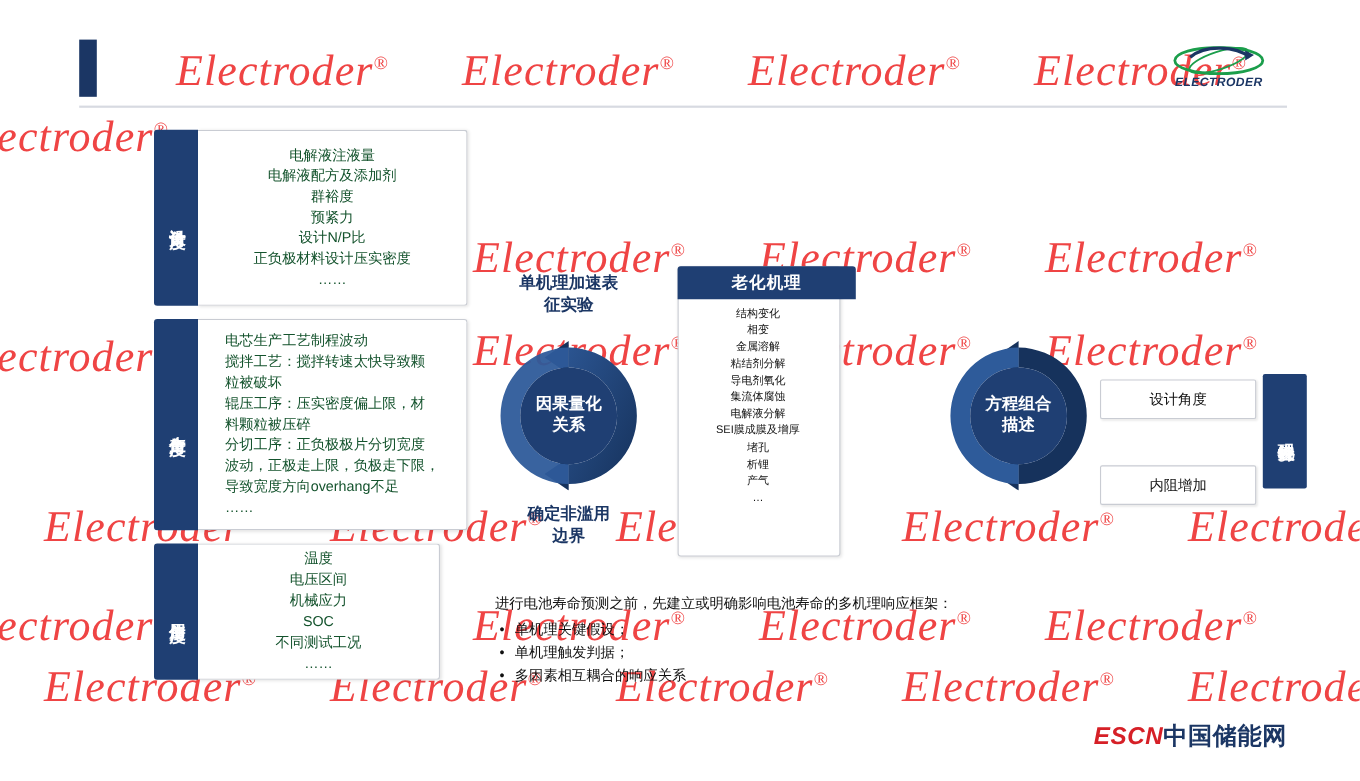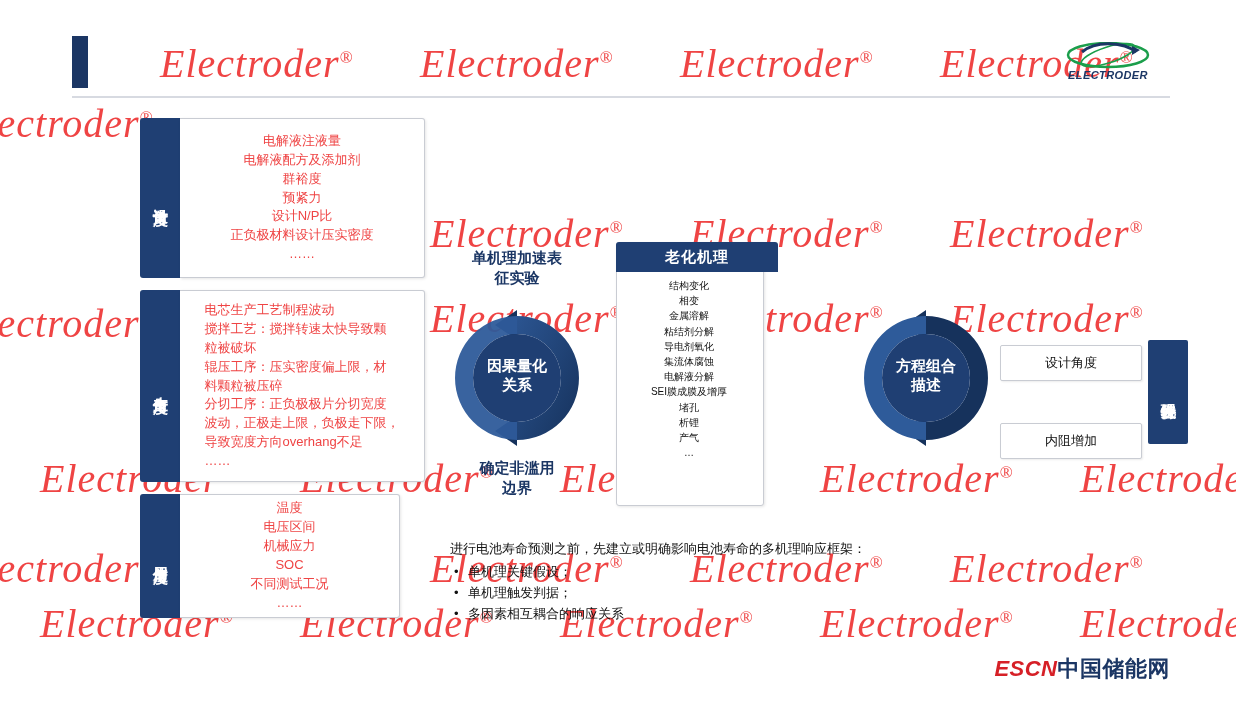--- a/index.html
+++ b/index.html
@@ -126,21 +126,21 @@
     box-shadow: 1px 1px 3px rgba(0,0,0,0.10);
     display: flex;
     align-items: center;
     justify-content: center;
     padding: 6px 10px;
     box-sizing: border-box;
   }
   .left-body p {
     margin: 12px;
     font-size: 13px;
-    color: #ef4444;
+    color: #14532d;
     line-height: 1.45;
     white-space: pre-line;
   }
   .center-txt { text-align: center; }
   .left-txt { text-align: left; }
 
   #block-design  { left: 140px; top: 118px;  width: 285px; height: 160px; }
   #block-produce { left: 140px; top: 290px;  width: 285px; height: 192px; }
   #block-usage   { left: 140px; top: 494px;  width: 260px; height: 124px; }
 
@@ -171,21 +171,20 @@
     height: 136px;
     display: flex;
     align-items: center;
     justify-content: center;
     text-align: center;
     color: #ffffff;
     font-size: 15px;
     font-weight: 700;
     line-height: 1.25;
     white-space: pre-line;
-    font-family: Liberation Mono, monospace;
   }
 
   
   #mech-card {
     position: absolute;
     left: 616px;
     top: 242px;
     width: 146px;
     height: 262px;
     background: #ffffff;

